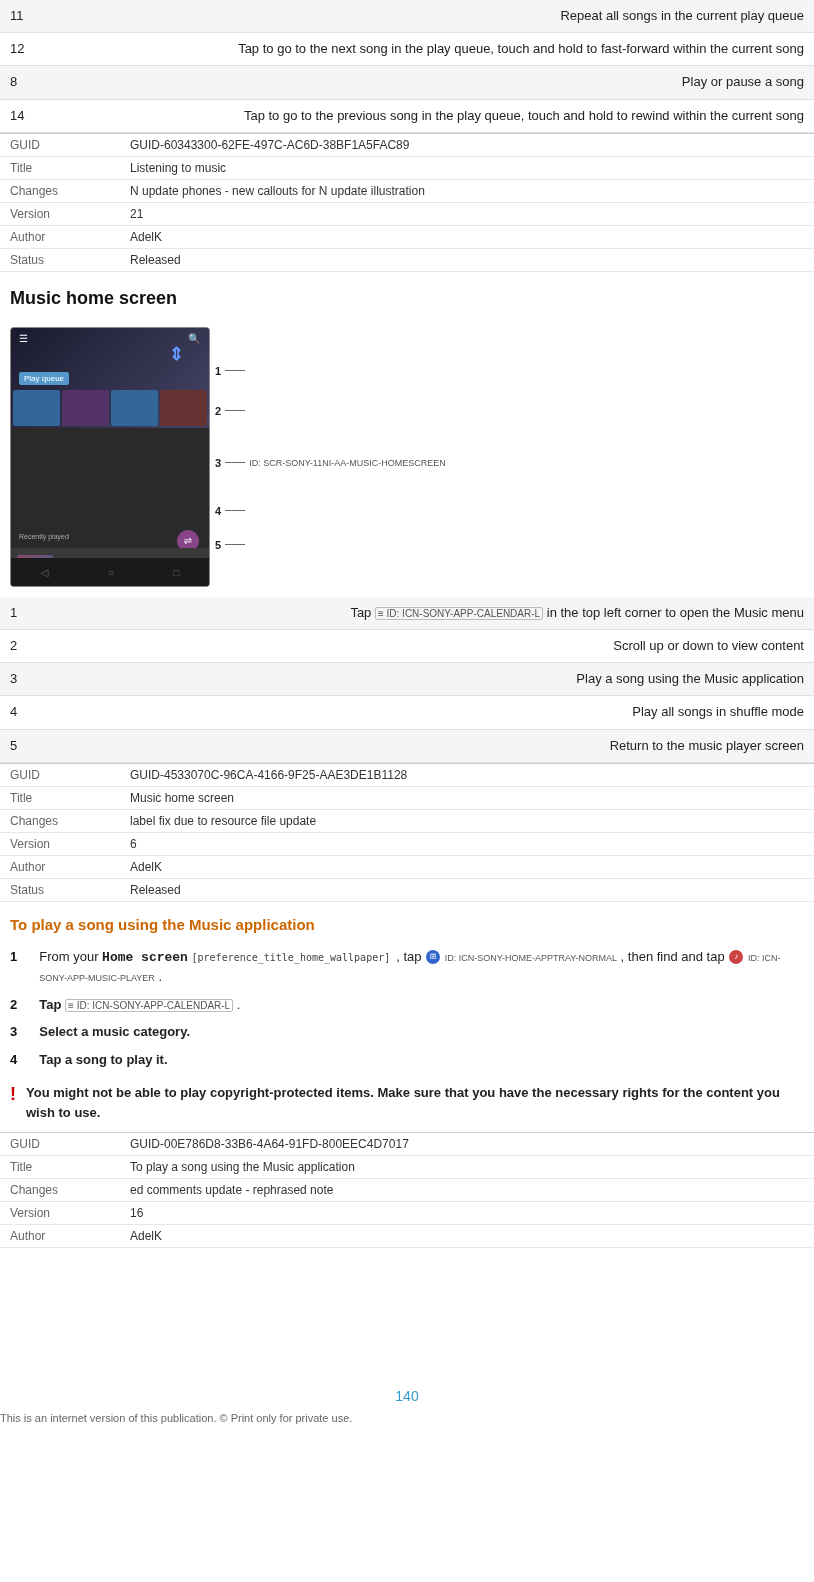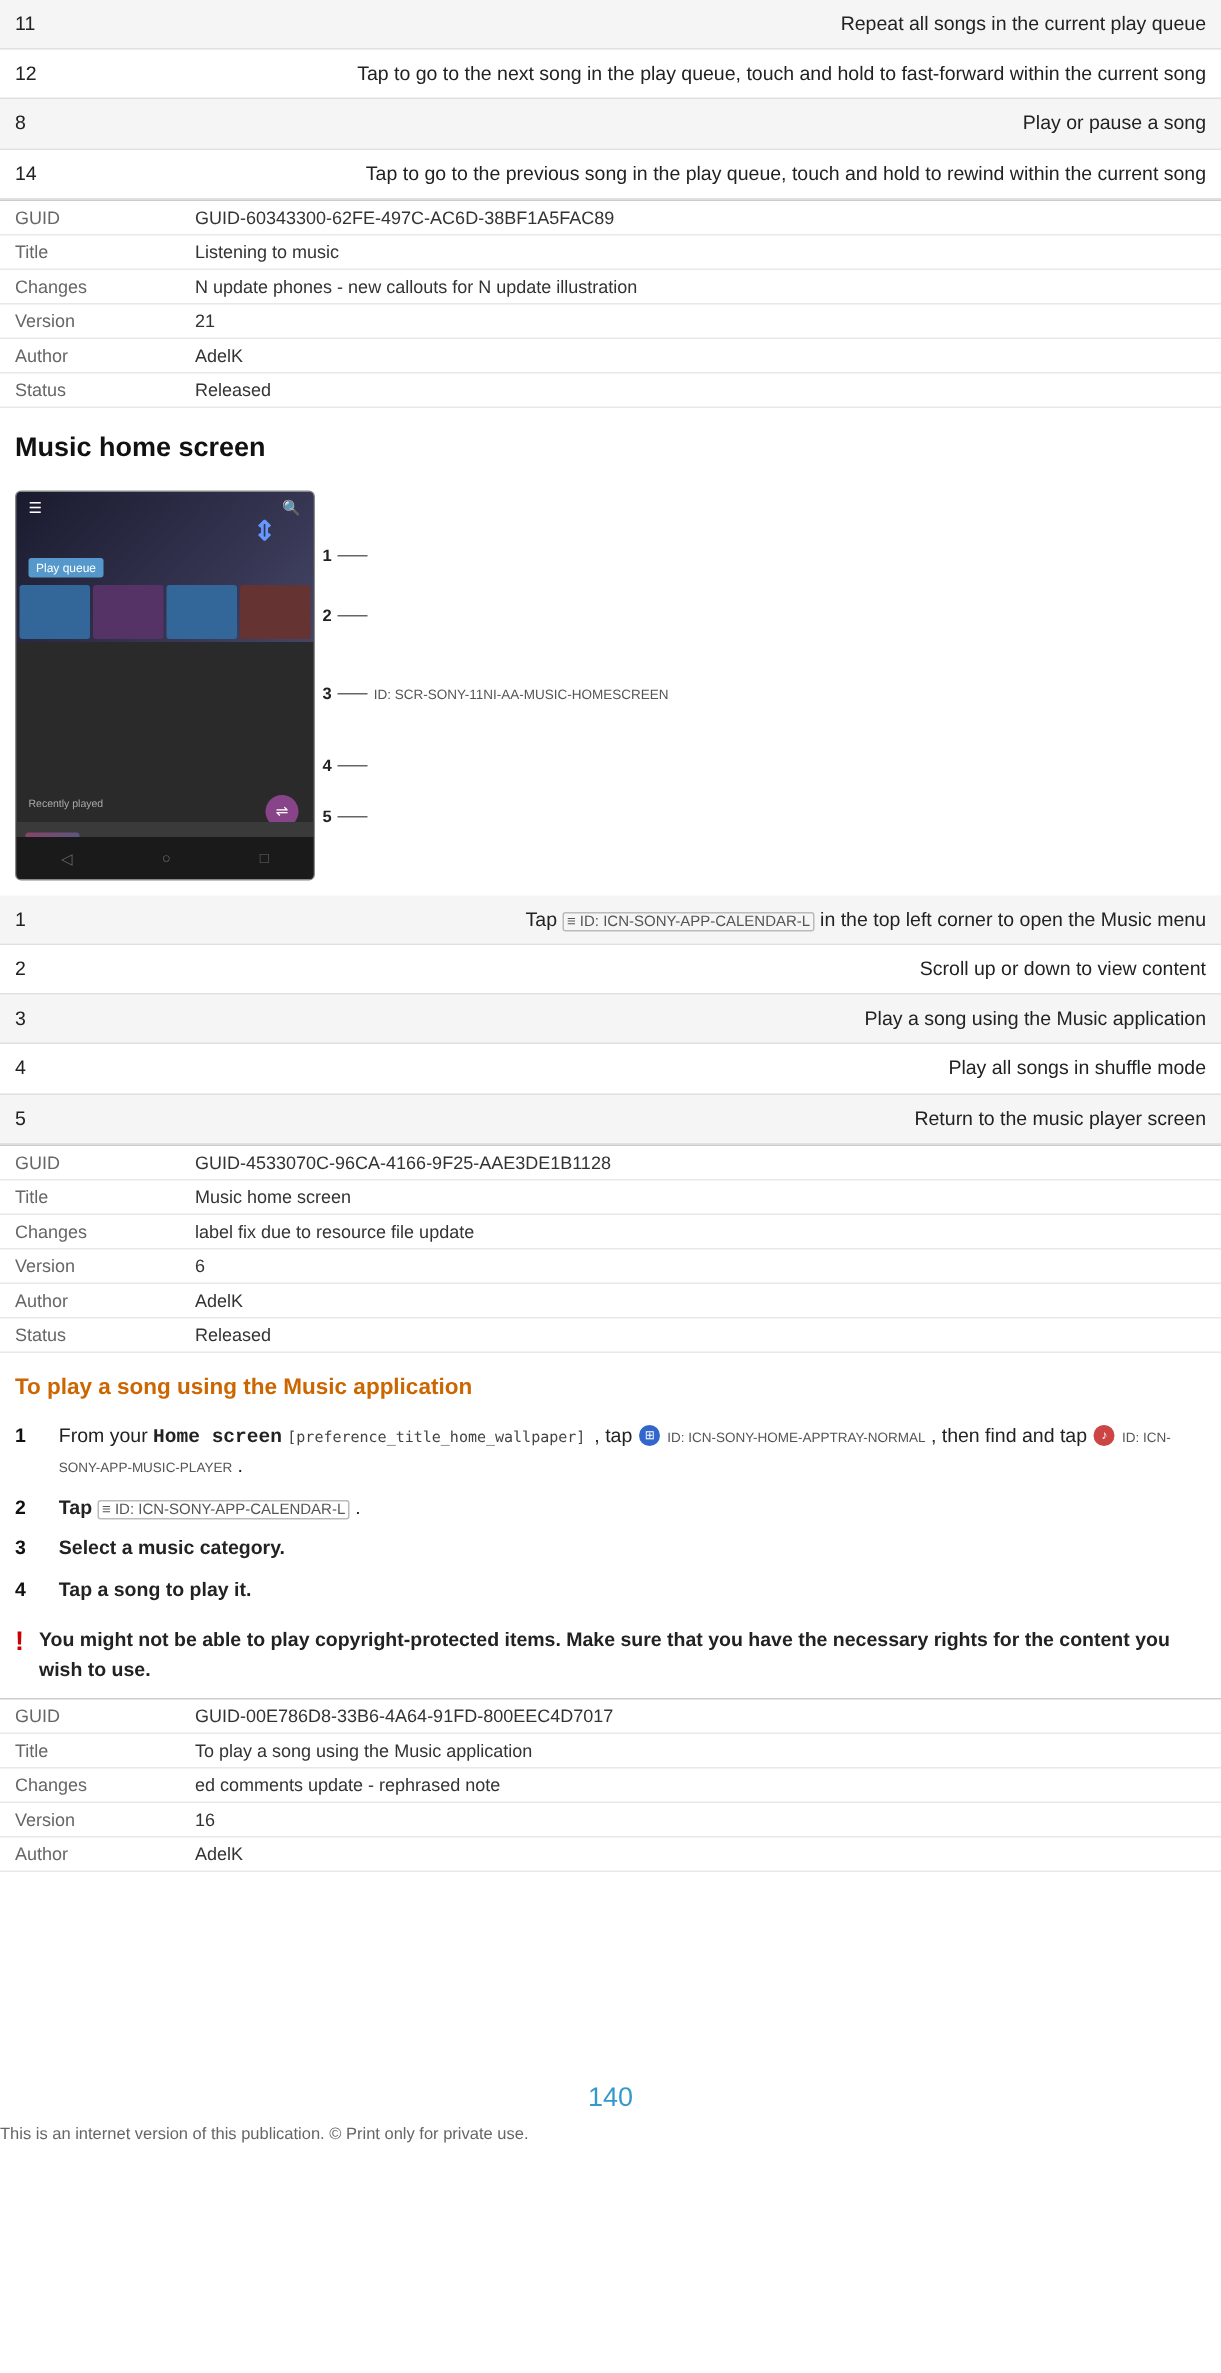--- a/index.html
+++ b/index.html
@@ -278,21 +278,21 @@
     .note-text {
       font-size: 13px;
       font-weight: bold;
       line-height: 1.5;
     }
 
     
     .footer-page {
       text-align: center;
       color: #3399cc;
-      font-size: 18px;
+      font-size: 14px;
       padding: 20px 0 8px 0;
     }
     .footer-legal {
       font-size: 11px;
       color: #666;
       padding-bottom: 20px;
     }
 
     .screenshot-wrapper {
       position: relative;

